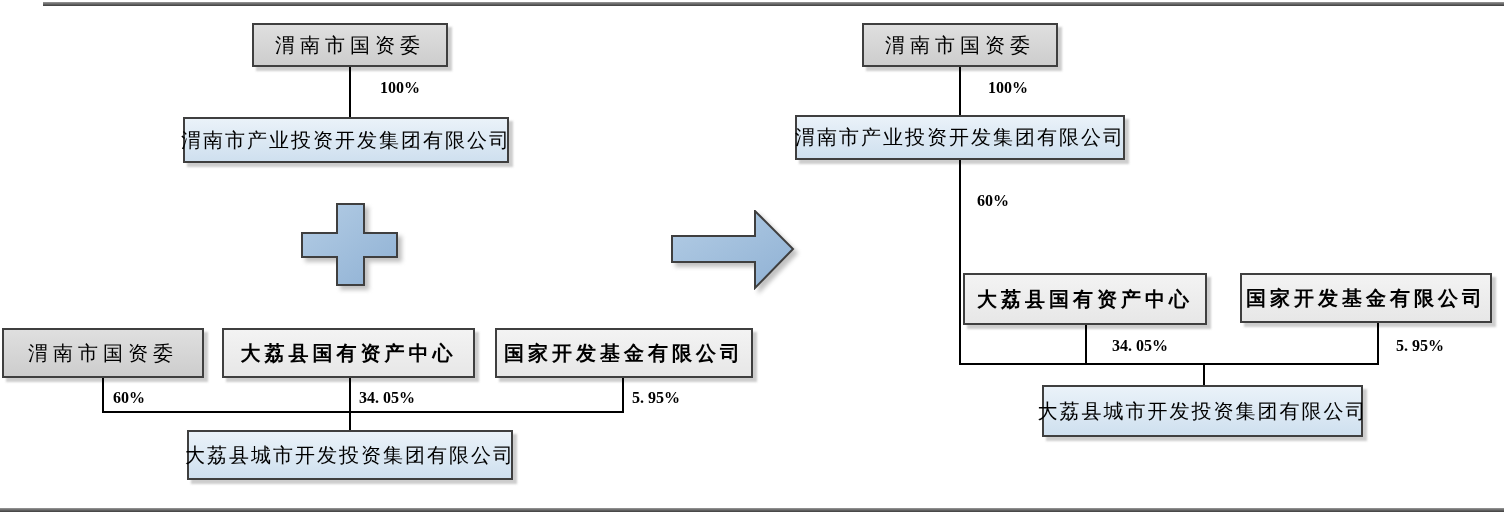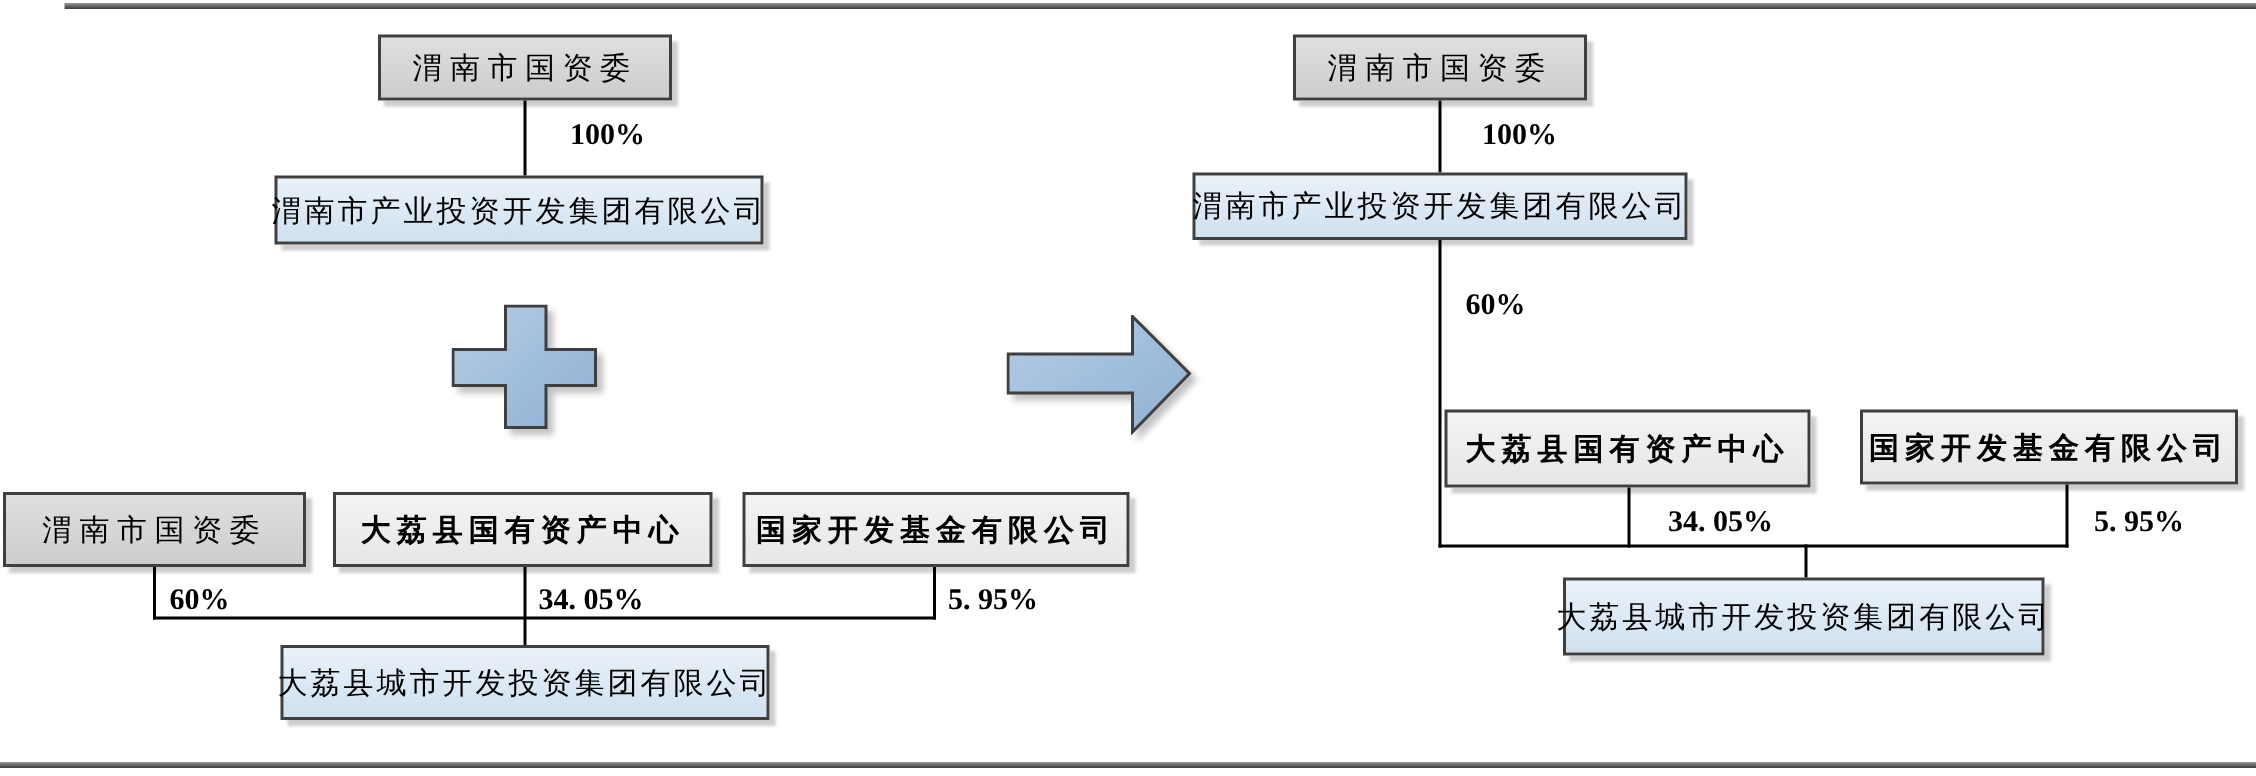--- a/index.html
+++ b/index.html
@@ -15,21 +15,21 @@
     box-shadow:4px 4px 2px rgba(90,90,90,0.30);text-align:center;
   }
   .sp{letter-spacing:5px;}
   .sp2{letter-spacing:4px;font-weight:bold;}
   .box-gray{background:linear-gradient(180deg,#dfdfdf 0%,#cdcdcd 100%);}
   .box-lightgray{background:linear-gradient(180deg,#f3f3f3 0%,#e7e7e7 100%);}
   .box-blue{background:linear-gradient(180deg,#eaf2f9 0%,#cfe0ef 100%);}
   .vline{position:absolute;width:2px;background:var(--line,#000);}
   .hline{position:absolute;height:2px;background:var(--line,#000);}
   .pct{
-    position:absolute;font-weight:bold;font-size:20px;color:#000;
+    position:absolute;font-weight:bold;font-size:16px;color:#000;
     font-family:"Liberation Serif","DejaVu Serif",serif;white-space:nowrap;
   }
   .shape{position:absolute;filter:drop-shadow(4px 4px 2px rgba(120,120,120,0.45));}
 </style>
 </head>
 <body>
 
 <div id="canvas">
 
   <div class="rule" style="left:43px;top:2px;width:1461px;height:4px;"></div>

